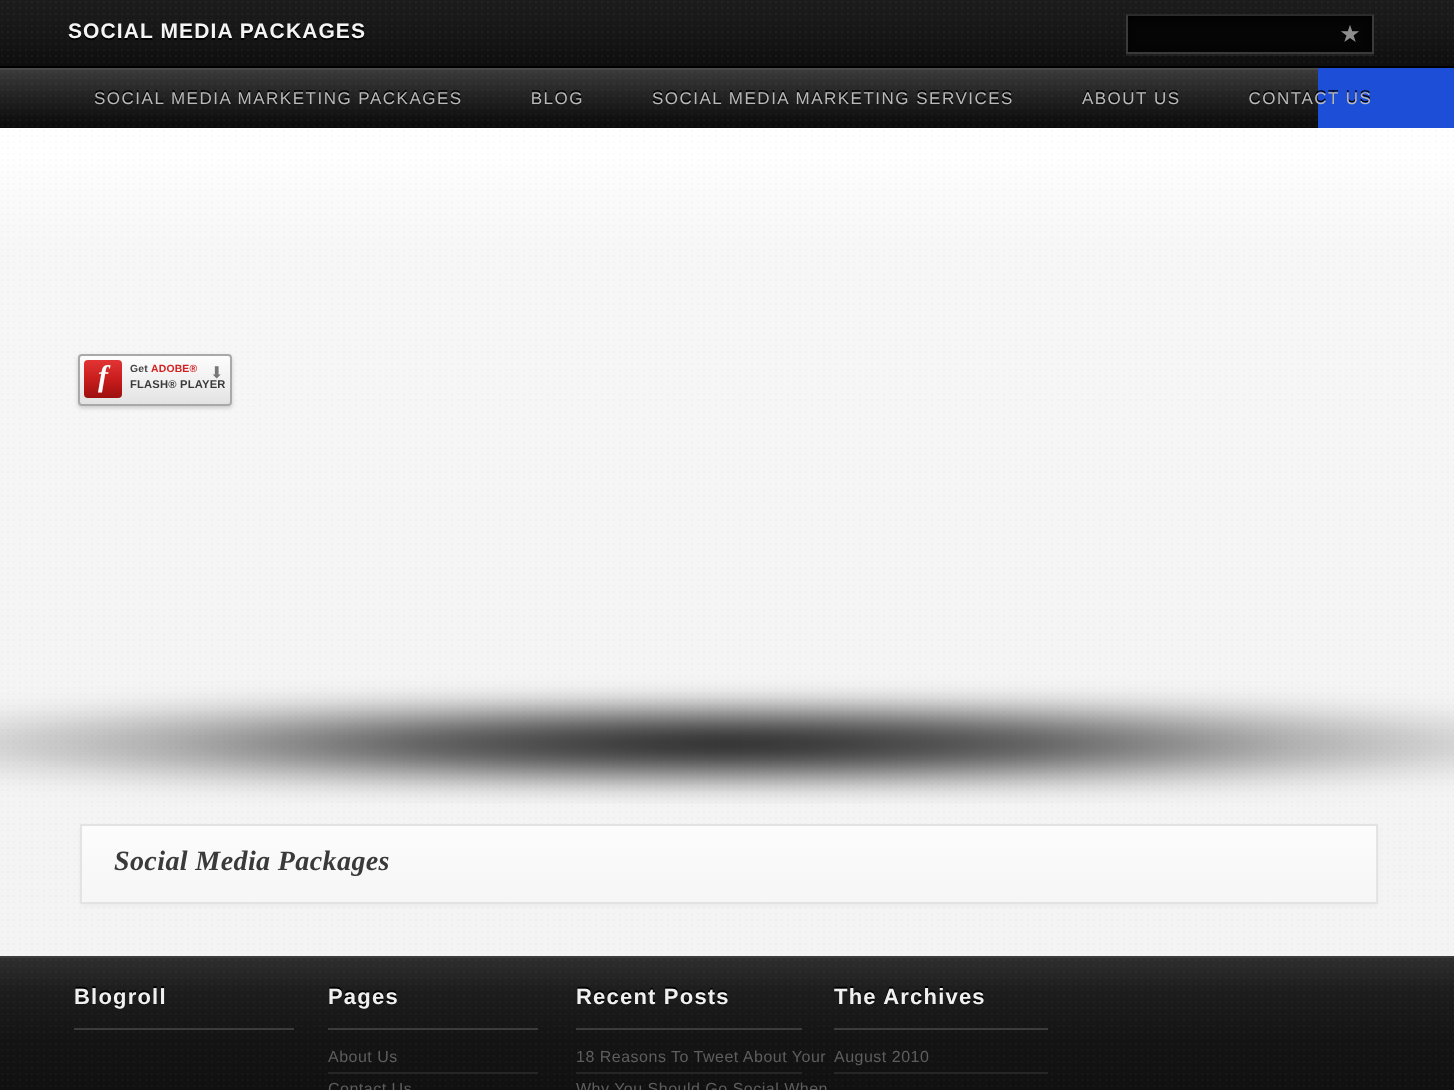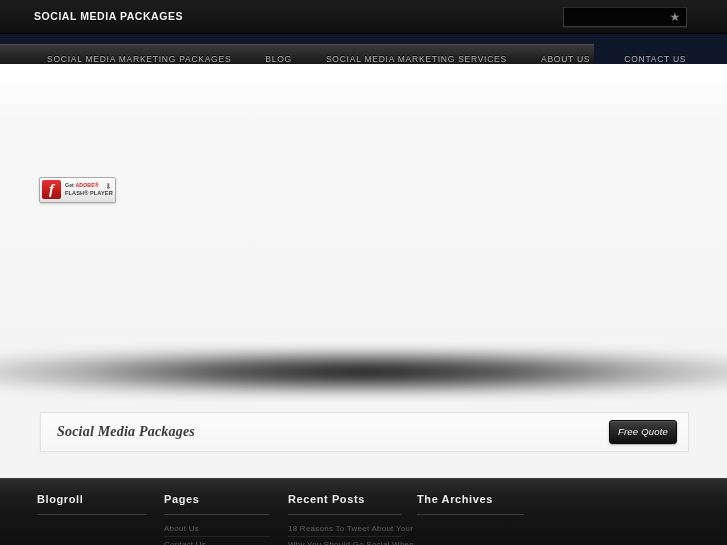--- a/index.html
+++ b/index.html
@@ -12,21 +12,21 @@
     overflow: hidden;
     background: #f2f2f2;
     font-family: "Liberation Sans", sans-serif;
     -webkit-font-smoothing: antialiased;
   }
   .page {
     position: relative;
     width: 727px;
     height: 545px;
     overflow: hidden;
-    background: #0f172a;
+    background: #1d4ed8;
   }
 
   
   .topbar {
     position: absolute;
     left: 0; top: 0;
     width: 727px; height: 33px;
     background:
       radial-gradient(circle at 1px 1px, rgba(255,255,255,0.035) 0.6px, rgba(0,0,0,0) 0.7px) 0 0/3px 3px,
       linear-gradient(180deg, #1c1c1c 0%, #161616 55%, #0e0e0e 100%);
@@ -73,22 +73,22 @@
     width: 12px; height: 12px;
     line-height: 12px;
     text-align: center;
     color: #8d8d8d;
     font-size: 12px;
   }
 
   
   .nav {
     position: absolute;
-    left: 0; top: 44px;
-    width: 594px; height: 29px;
+    left: 0; top: 34px;
+    width: 659px; height: 29px;
     background:
       radial-gradient(circle at 1px 1px, rgba(255,255,255,0.03) 0.6px, rgba(0,0,0,0) 0.7px) 0 0/3px 3px,
       linear-gradient(180deg, #3a3a3a 0%, #242424 42%, #121212 80%, #0b0b0b 100%);
     border-top: 1px solid #4a4a4a;
     border-bottom: 1px solid #000;
   }
   .nav-list {
     position: absolute;
     left: 30px; top: 0;
     height: 29px;
@@ -320,21 +320,20 @@
       <div class="flash-l2">FLASH® PLAYER</div>
       <div class="flash-dl">⬇</div>
     </div>
   </div>
 
   <div class="stage-shadow"></div>
 
   <div class="cta-wrap">
     <div class="cta">
       <div class="cta-title">Social Media Packages</div>
-      <div class="cta-button">Free Quote</div>
     </div>
   </div>
 
   <div class="footer">
 
     <div class="fcol c1">
       <div class="fcol-title">Blogroll</div>
       <div class="fdivider"></div>
     </div>
 
@@ -348,17 +347,18 @@
     <div class="fcol c3">
       <div class="fcol-title">Recent Posts</div>
       <div class="fdivider"></div>
       <span class="flink">18 Reasons To Tweet About Your</span>
       <span class="flink">Why You Should Go Social When</span>
     </div>
 
     <div class="fcol c4">
       <div class="fcol-title">The Archives</div>
       <div class="fdivider"></div>
+      <span class="flink">August 2010</span>
     </div>
 
   </div>
 
 </div>
 
 </body></html>

